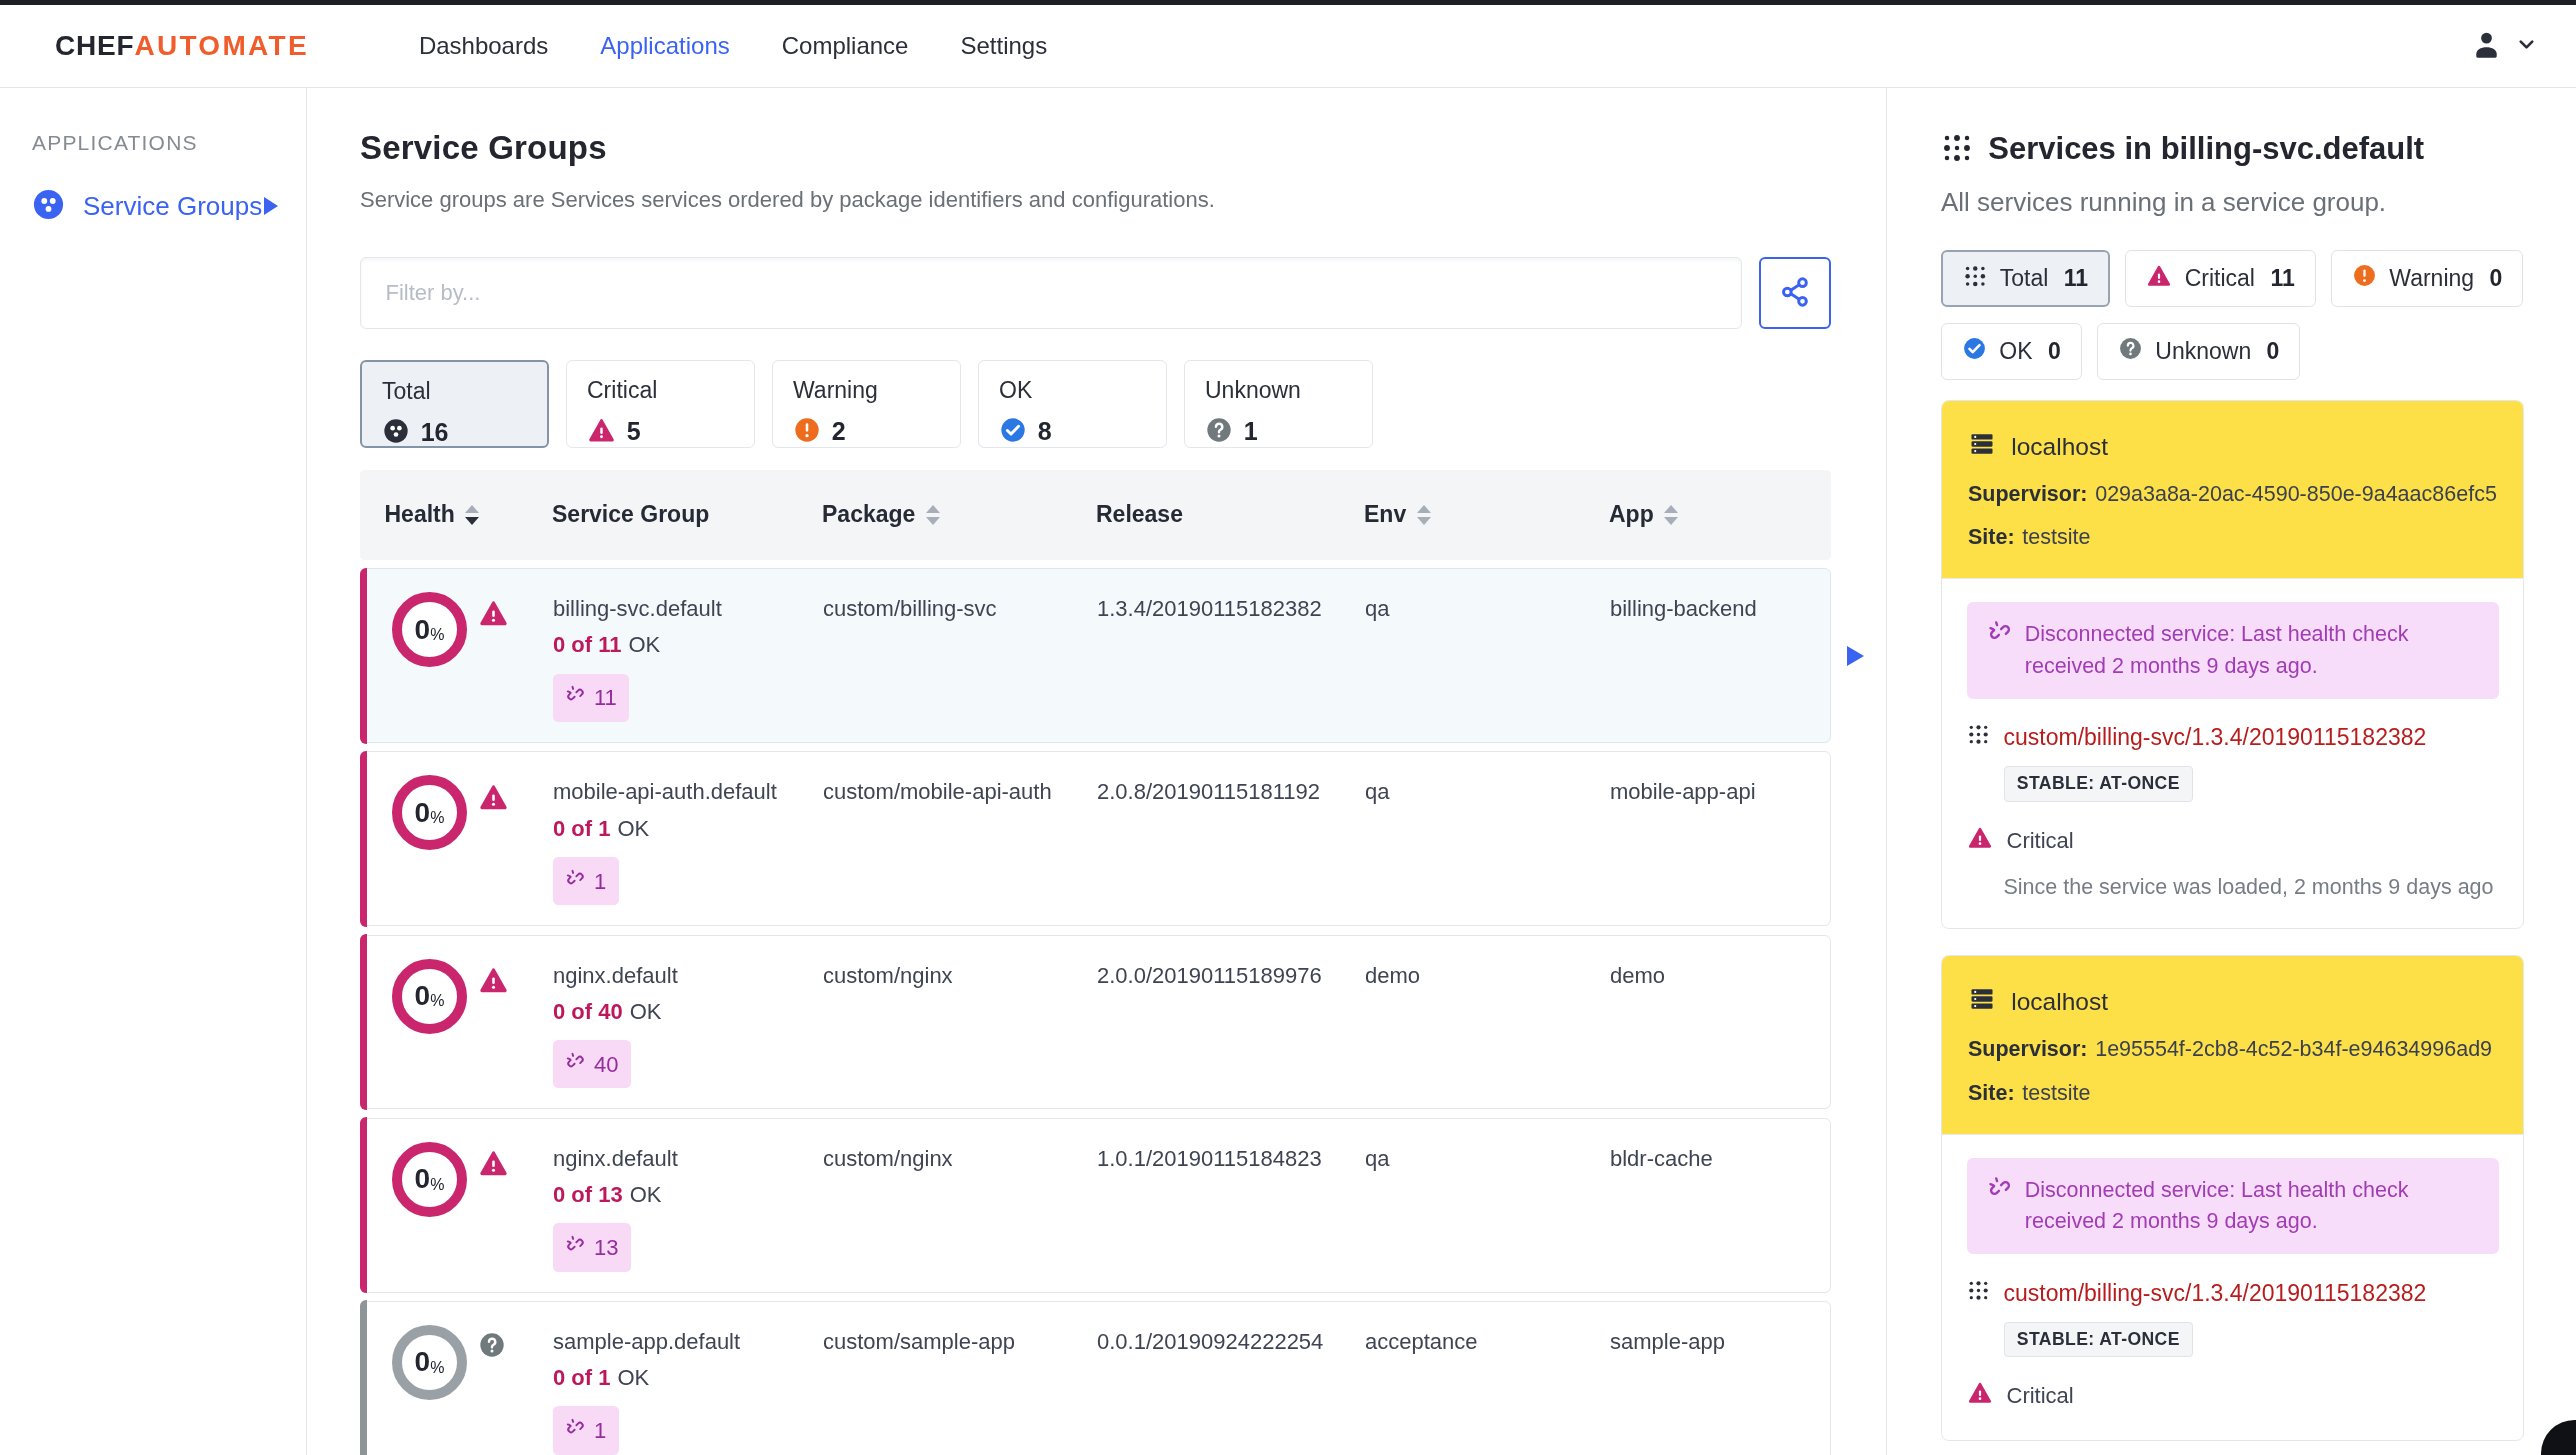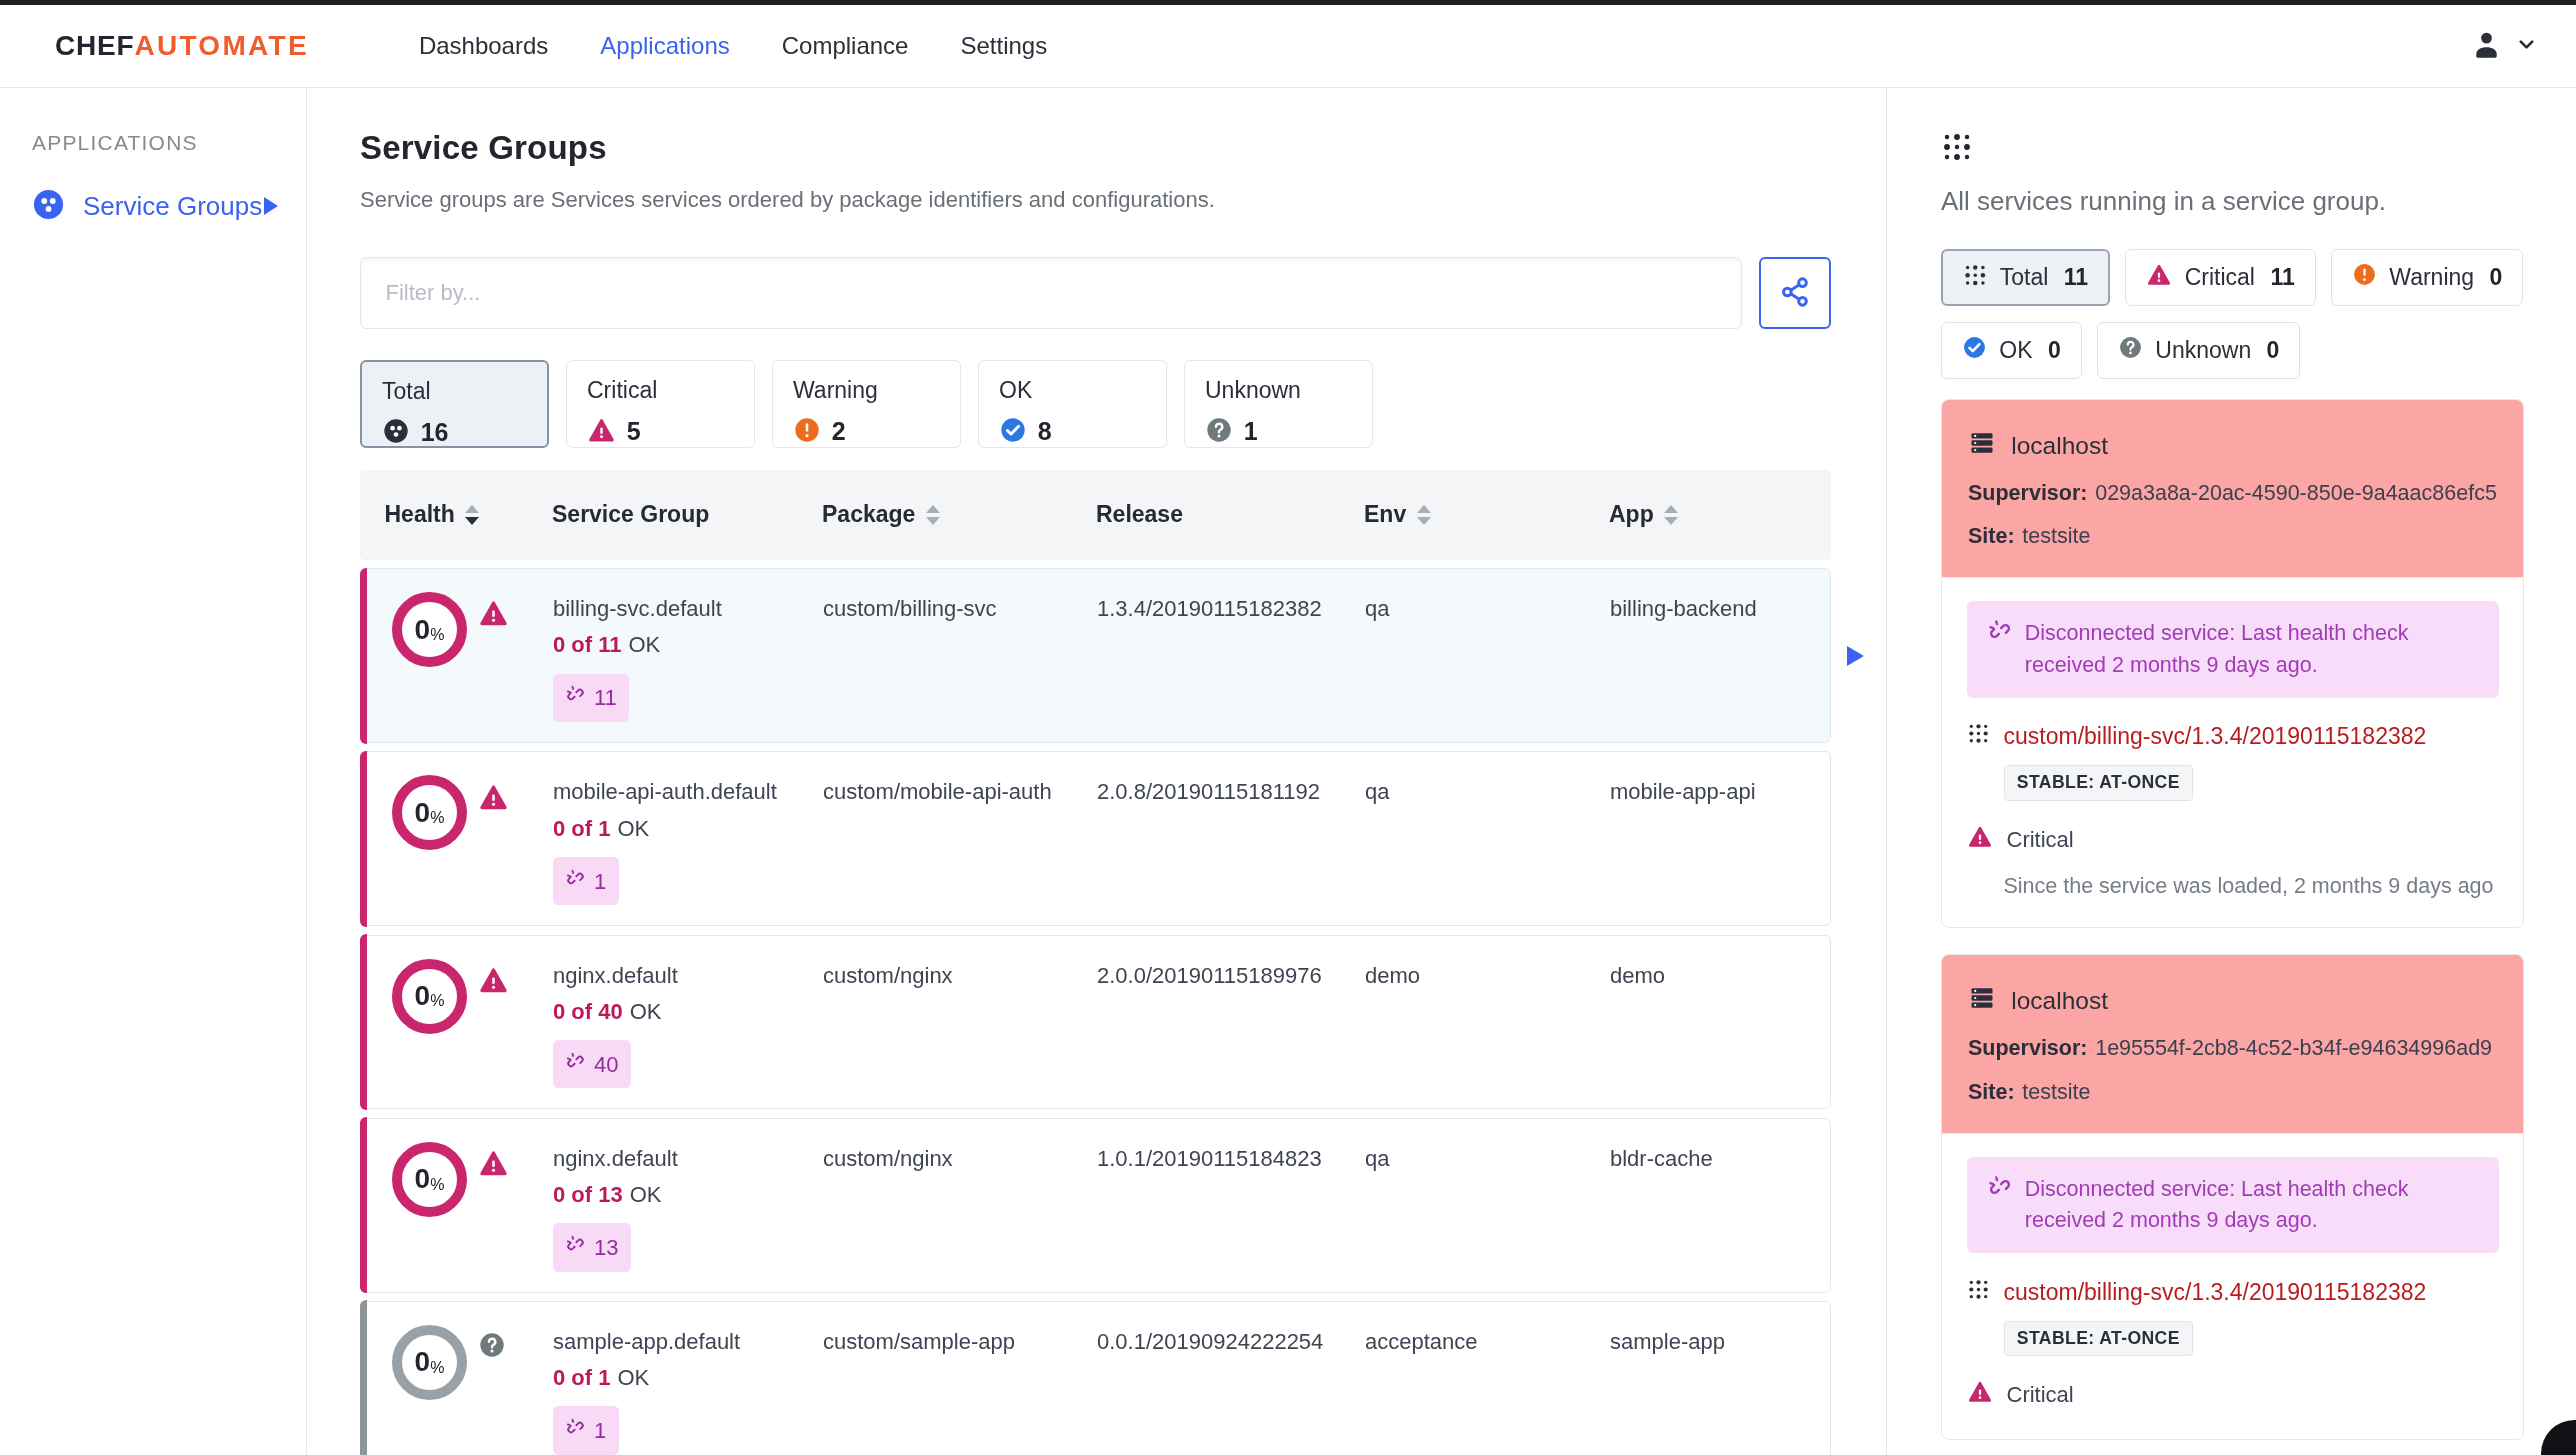--- a/index.html
+++ b/index.html
@@ -90,21 +90,21 @@
   .panel-title { font-size:31px; font-weight:600; color:#23252f; }
   .panel-sub { font-size:26px; color:#6a7077; margin-top:20px; }
   .pills { display:flex; flex-wrap:wrap; gap:15.3px; margin-top:32px; }
   .pill { display:inline-flex; align-items:center; gap:12.3px; height:57px; padding:0 20px; background:#fff;
     border:1.5px solid #dfe3e8; border-radius:6.1px; font-size:23px; color:#2b2f3a; cursor:pointer; }
   .pill.selected { background:#edf0f4; border:2.3px solid #98a4b3; }
   .pill b { font-weight:700; color:#23252f; margin-left:3.1px; }
 
   .svc-card { border:1.5px solid #e3e7ec; border-radius:7.7px; margin-top:20px; overflow:hidden; background:#fff; }
   .svc-card + .svc-card { margin-top:26px; }
-  .svc-head { background:#fca5a5; padding:29px 26px 28px 26px; border-bottom:1.5px solid #e7eaee; }
+  .svc-head { background:#fde047; padding:29px 26px 28px 26px; border-bottom:1.5px solid #e7eaee; }
   .host-row { display:flex; align-items:center; gap:15.3px; font-size:24.5px; color:#2b2f3a; }
   .meta-line { font-size:21.5px; margin-top:18.4px; color:#3a4050; }
   .meta-line b { color:#2b2f3a; margin-right:7.7px; }
   .svc-body { padding:23px 24.5px 28px 24.5px; }
   .alert { background:#f8ddfa; border-radius:6.1px; padding:17px 20px; display:flex; gap:12.3px; }
   .alert .a-text { font-size:21.5px; line-height:1.45; color:#a13cb5; }
   .pkg-row { display:flex; align-items:center; gap:14px; margin-top:24.5px; font-size:23px; color:#b91c1c; }
   .chip { display:inline-block; margin:14px 0 0 37px; background:#f4f5f7; border:1.5px solid #e0e3e8; border-radius:3.8px;
     padding:6.1px 12.3px; font-size:17.6px; font-weight:700; letter-spacing:0.4px; color:#2b2f3a; }
   .hs-row { display:flex; align-items:center; gap:14px; margin-top:23px; font-size:22px; color:#3f4453; }
@@ -474,20 +474,21 @@
               <circle cx="12" cy="4.5" r="2.2"></circle>
               <circle cx="19.5" cy="4.5" r="1.7"></circle>
               <circle cx="4.5" cy="12" r="2.2"></circle>
               <circle cx="12" cy="12" r="1.7"></circle>
               <circle cx="19.5" cy="12" r="2.2"></circle>
               <circle cx="4.5" cy="19.5" r="1.7"></circle>
               <circle cx="12" cy="19.5" r="2.2"></circle>
               <circle cx="19.5" cy="19.5" r="1.7"></circle>
             </svg>
         </span>
+        <span class="panel-title">Services in billing-svc.default</span>
       </div>
       <div class="panel-sub">All services running in a service group.</div>
 
       <div class="pills">
         <span class="pill selected">
           <span class="icon">
             <svg width="24.5" height="24.5" viewBox="0 0 24 24" fill="#2b2f3a">
                 <circle cx="4.5" cy="4.5" r="1.7"></circle>
                 <circle cx="12" cy="4.5" r="2.2"></circle>
                 <circle cx="19.5" cy="4.5" r="1.7"></circle>

